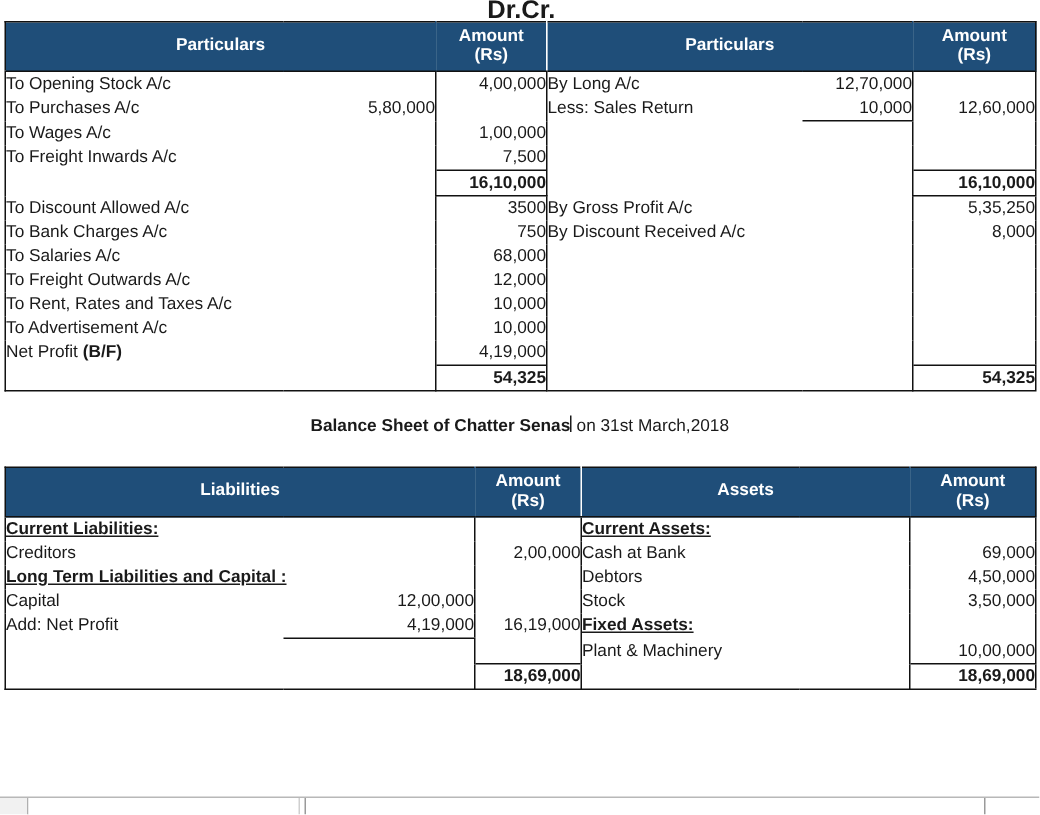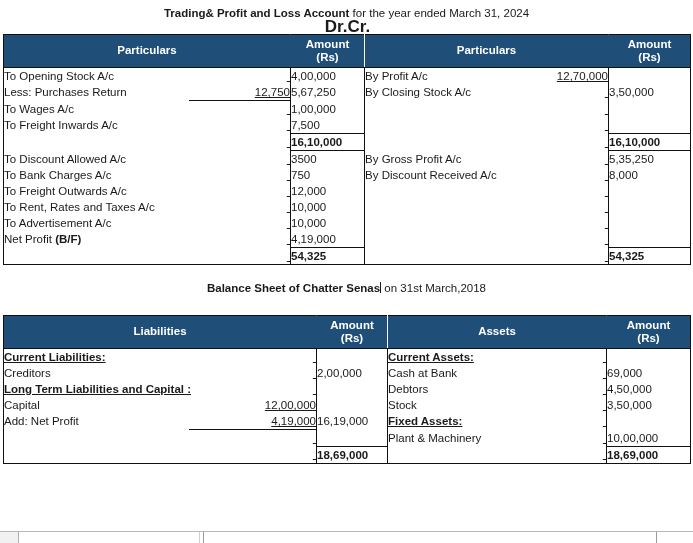--- a/index.html
+++ b/index.html
@@ -74,24 +74,23 @@
     height: 16px;
     line-height: 16px;
     white-space: nowrap;
   }
   td.sub {
     text-align: right;
     padding-right: 5px;
     height: 16px;
     line-height: 16px;
     white-space: nowrap;
-    text-decoration: underline;
   }
   td.amount {
-    text-align: left;
+    text-align: right;
     padding-right: 6px;
     height: 16px;
     line-height: 16px;
     white-space: nowrap;
     border-left: 1px solid #111111;
     border-right: 1px solid #111111;
   }
   td.amount.last { border-right: none; }
   td.gap { border-left: 1px solid #111111; }
 
@@ -139,23 +138,20 @@
     border-right: 1px solid #9a9a9a;
     margin-left: 3px;
     margin-right: 36px;
   }
 </style>
 </head>
 <body>
 
 <div>
 
-  <div class="doc-title" style="padding-top:6px;">
-    <span class="bold">Trading&amp; Profit and Loss Account</span><span> for the year ended March 31, 2024</span>
-  </div>
 
   <div class="drcr-row">
     <span>Dr.</span>
     <span>Cr.</span>
   </div>
 
   <table class="ledger">
     <colgroup>
       <col style="width:185px">
         <col style="width:102px">
@@ -178,31 +174,31 @@
         <span class="amt-hdr-l2">(Rs)</span>
       </th>
     </tr>
 
     </tbody>
       <tbody id="trading-body">
         <tr>
           <td class="particulars">To Opening Stock A/c</td>
           <td class="sub">&nbsp;</td>
           <td class="amount">4,00,000</td>
-          <td class="particulars gap">By Profit A/c</td>
+          <td class="particulars gap">By Long A/c</td>
           <td class="sub">12,70,000</td>
           <td class="amount last">&nbsp;</td>
         </tr>
         <tr>
-          <td class="particulars">Less: Purchases Return</td>
-          <td class="sub u-line">12,750</td>
-          <td class="amount">5,67,250</td>
-          <td class="particulars gap">By Closing Stock A/c</td>
-          <td class="sub">&nbsp;</td>
-          <td class="amount last">3,50,000</td>
+          <td class="particulars">To Purchases A/c</td>
+          <td class="sub">5,80,000</td>
+          <td class="amount">&nbsp;</td>
+          <td class="particulars gap">Less: Sales Return</td>
+          <td class="sub u-line">10,000</td>
+          <td class="amount last">12,60,000</td>
         </tr>
         <tr>
           <td class="particulars">To Wages A/c</td>
           <td class="sub">&nbsp;</td>
           <td class="amount">1,00,000</td>
           <td class="particulars gap">&nbsp;</td>
           <td class="sub">&nbsp;</td>
           <td class="amount last">&nbsp;</td>
         </tr>
         <tr>
@@ -231,20 +227,28 @@
           <td class="sub">&nbsp;</td>
           <td class="amount last">5,35,250</td>
         </tr>
         <tr>
           <td class="particulars">To Bank Charges  A/c</td>
           <td class="sub">&nbsp;</td>
           <td class="amount">750</td>
           <td class="particulars gap">By Discount Received A/c</td>
           <td class="sub">&nbsp;</td>
           <td class="amount last">8,000</td>
+        </tr>
+        <tr>
+          <td class="particulars">To Salaries A/c</td>
+          <td class="sub">&nbsp;</td>
+          <td class="amount">68,000</td>
+          <td class="particulars gap">&nbsp;</td>
+          <td class="sub">&nbsp;</td>
+          <td class="amount last">&nbsp;</td>
         </tr>
         <tr>
           <td class="particulars">To Freight Outwards A/c</td>
           <td class="sub">&nbsp;</td>
           <td class="amount">12,000</td>
           <td class="particulars gap">&nbsp;</td>
           <td class="sub">&nbsp;</td>
           <td class="amount last">&nbsp;</td>
         </tr>
         <tr>

